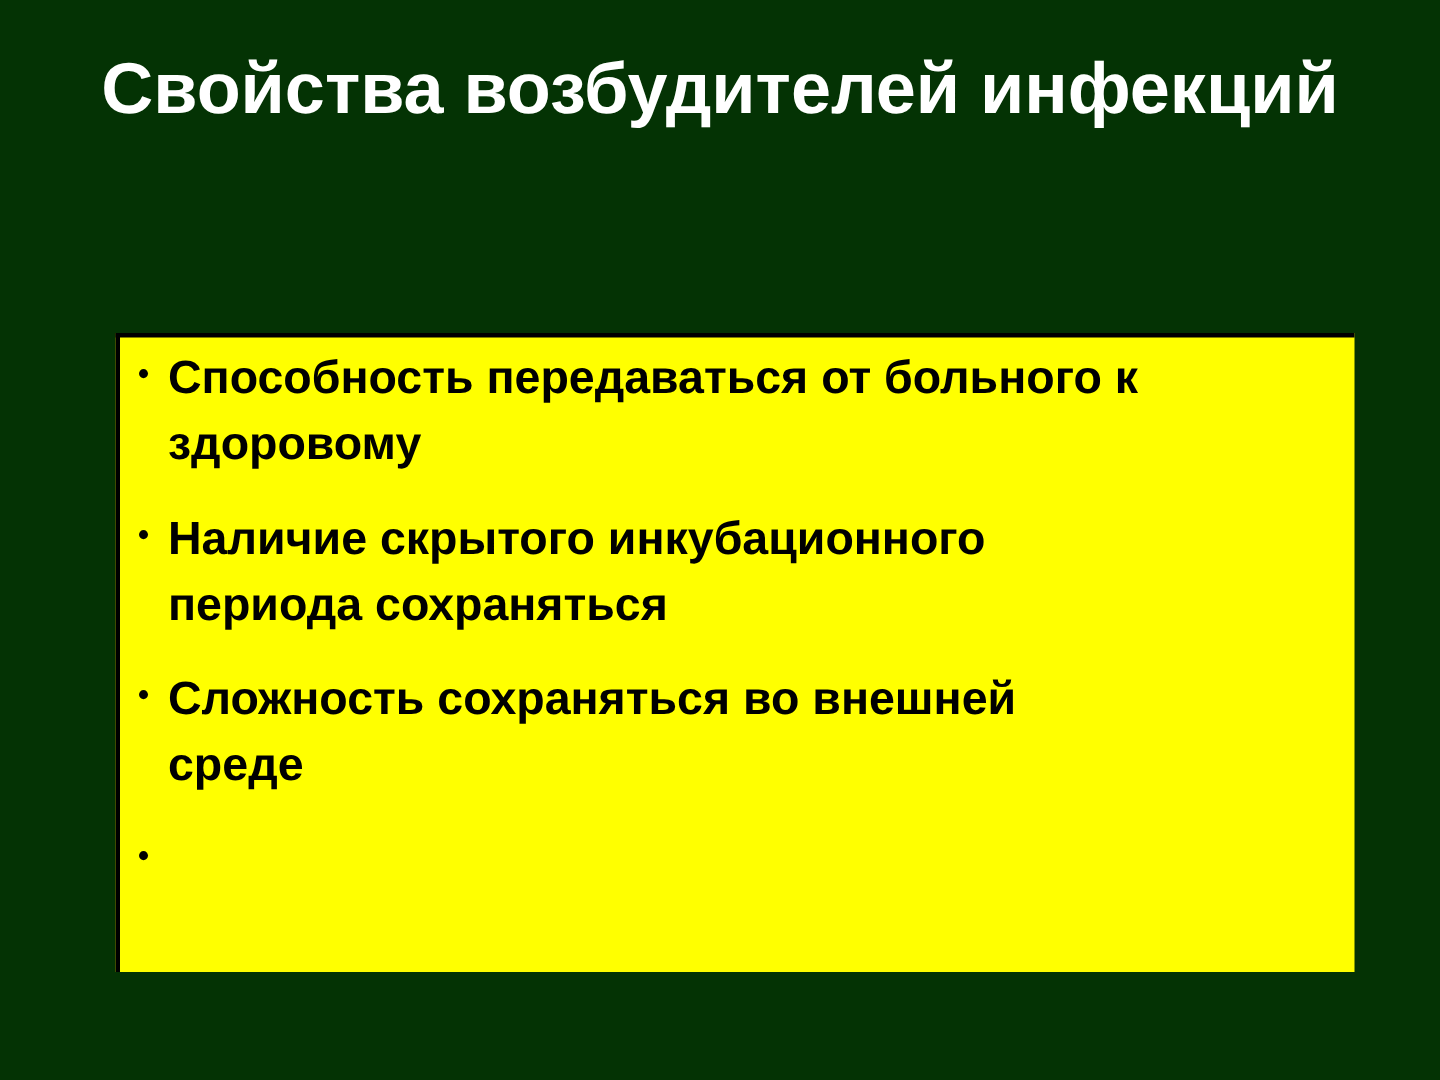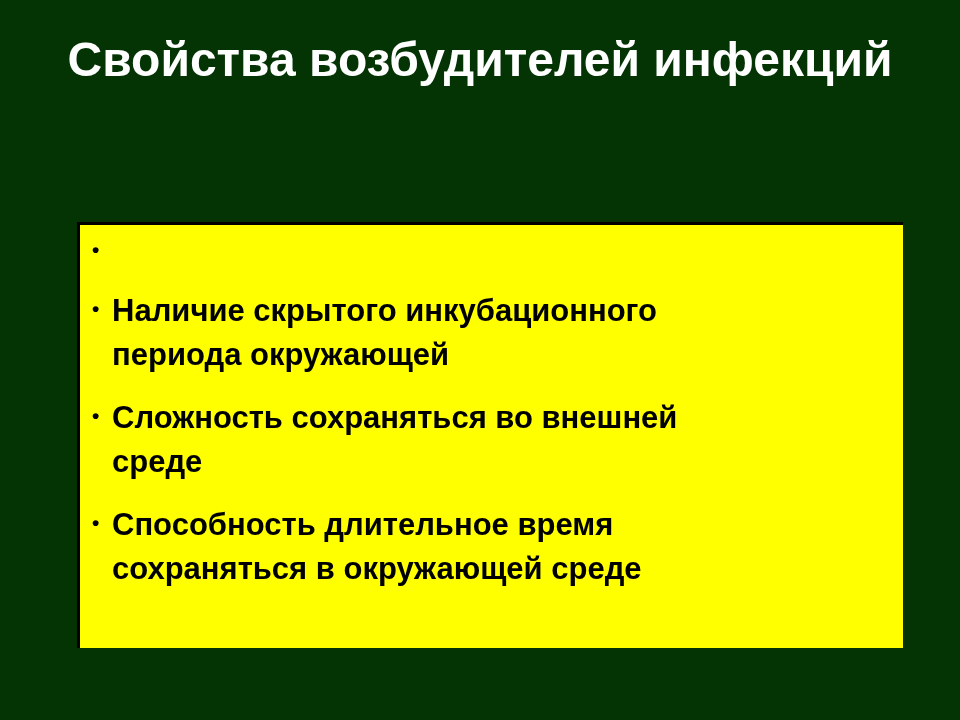--- a/index.html
+++ b/index.html
@@ -64,34 +64,34 @@
 <body>
 
 <div class="slide">
 
   <h1 class="title">Свойства возбудителей инфекций</h1>
 
   <div class="panel">
 
     <div class="item">
       <span class="bullet">•</span>
+      <span class="text">Способность передаваться от больного к
+здоровому</span>
     </div>
 
     <div class="item">
       <span class="bullet">•</span>
       <span class="text">Наличие скрытого инкубационного
-периода окружающей</span>
+периода сохраняться</span>
     </div>
 
     <div class="item">
       <span class="bullet">•</span>
       <span class="text">Сложность сохраняться во внешней
 среде</span>
     </div>
 
     <div class="item">
       <span class="bullet">•</span>
-      <span class="text">Способность длительное время
-сохраняться в окружающей среде</span>
     </div>
 
   </div>
 </div>
 
 </body></html>

